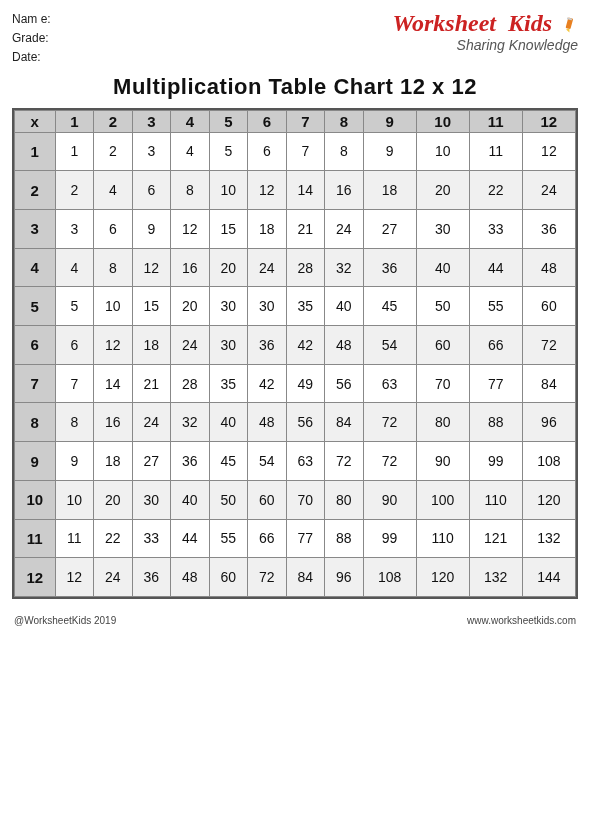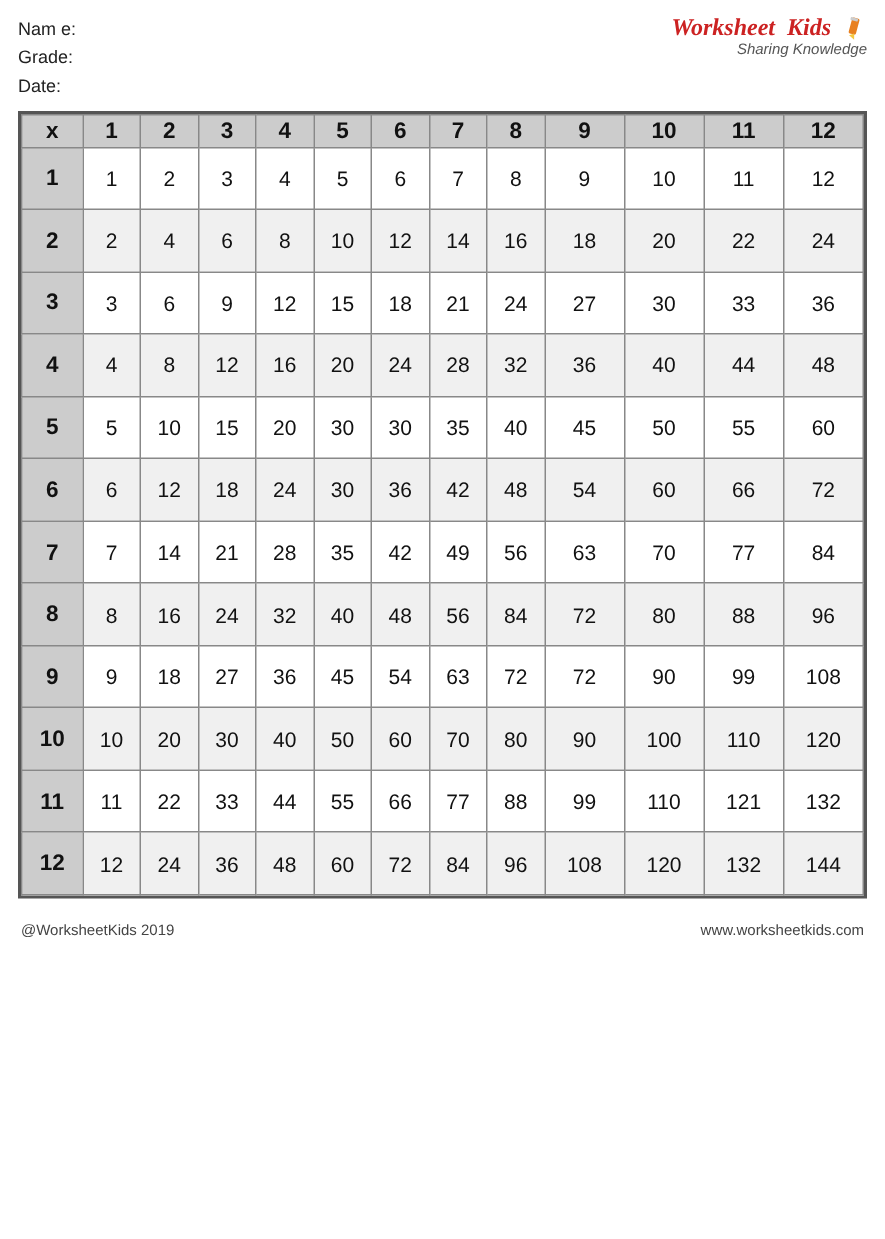--- a/index.html
+++ b/index.html
@@ -26,31 +26,31 @@
     }
     .name-fields {
       font-size: 12px;
       color: #222;
       line-height: 1.6;
     }
     .logo-area {
       text-align: right;
     }
     .logo-title {
-      font-size: 16px;
+      font-size: 24px;
       font-style: italic;
       font-weight: bold;
       color: #2255cc;
       font-family: Georgia, serif;
     }
     .logo-title span {
       color: #cc2222;
     }
     .logo-sub {
-      font-size: 10px;
+      font-size: 14px;
       color: #555;
       font-style: italic;
     }
     .pencil-icon {
       display: inline-block;
       width: 16px;
       height: 16px;
       margin-left: 4px;
       vertical-align: middle;
     }
@@ -117,20 +117,21 @@
         <svg class="pencil-icon" viewBox="0 0 16 16">
           <rect x="5" y="1" width="5" height="11" rx="1" fill="#e88020" transform="rotate(15 8 6)"></rect>
           <polygon points="4,13 8,15 7,11" fill="#f5c842" transform="rotate(15 6 13)"></polygon>
           <rect x="5" y="1" width="5" height="2" rx="0.5" fill="#ccc" transform="rotate(15 8 2)"></rect>
         </svg>
       </div>
       <div class="logo-sub">Sharing Knowledge</div>
     </div>
   </div>
 
+  <div class="main-title">Multiplication Table Chart 12 x 12</div>
 
   <div class="table-wrapper">
     <table id="mult-table">
     <thead>
           <tr class="header-row">
             <td>x</td>
             <td>1</td>
             <td>2</td>
             <td>3</td>
             <td>4</td>

